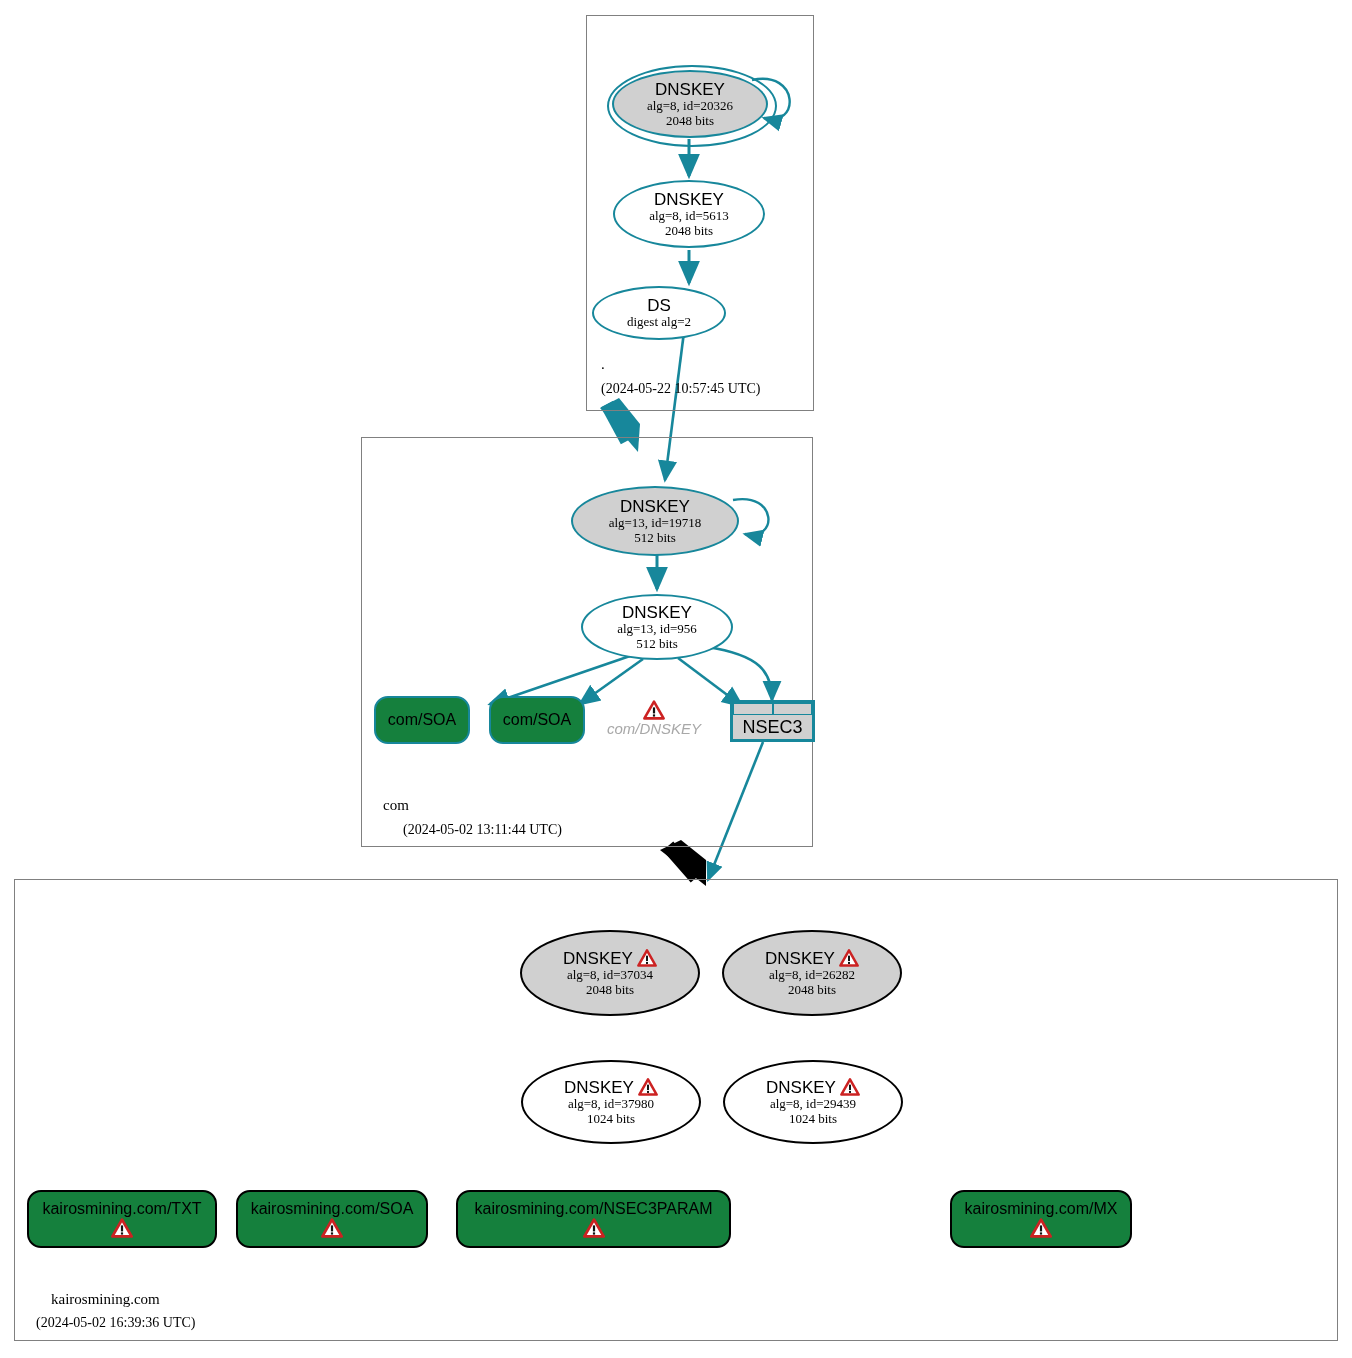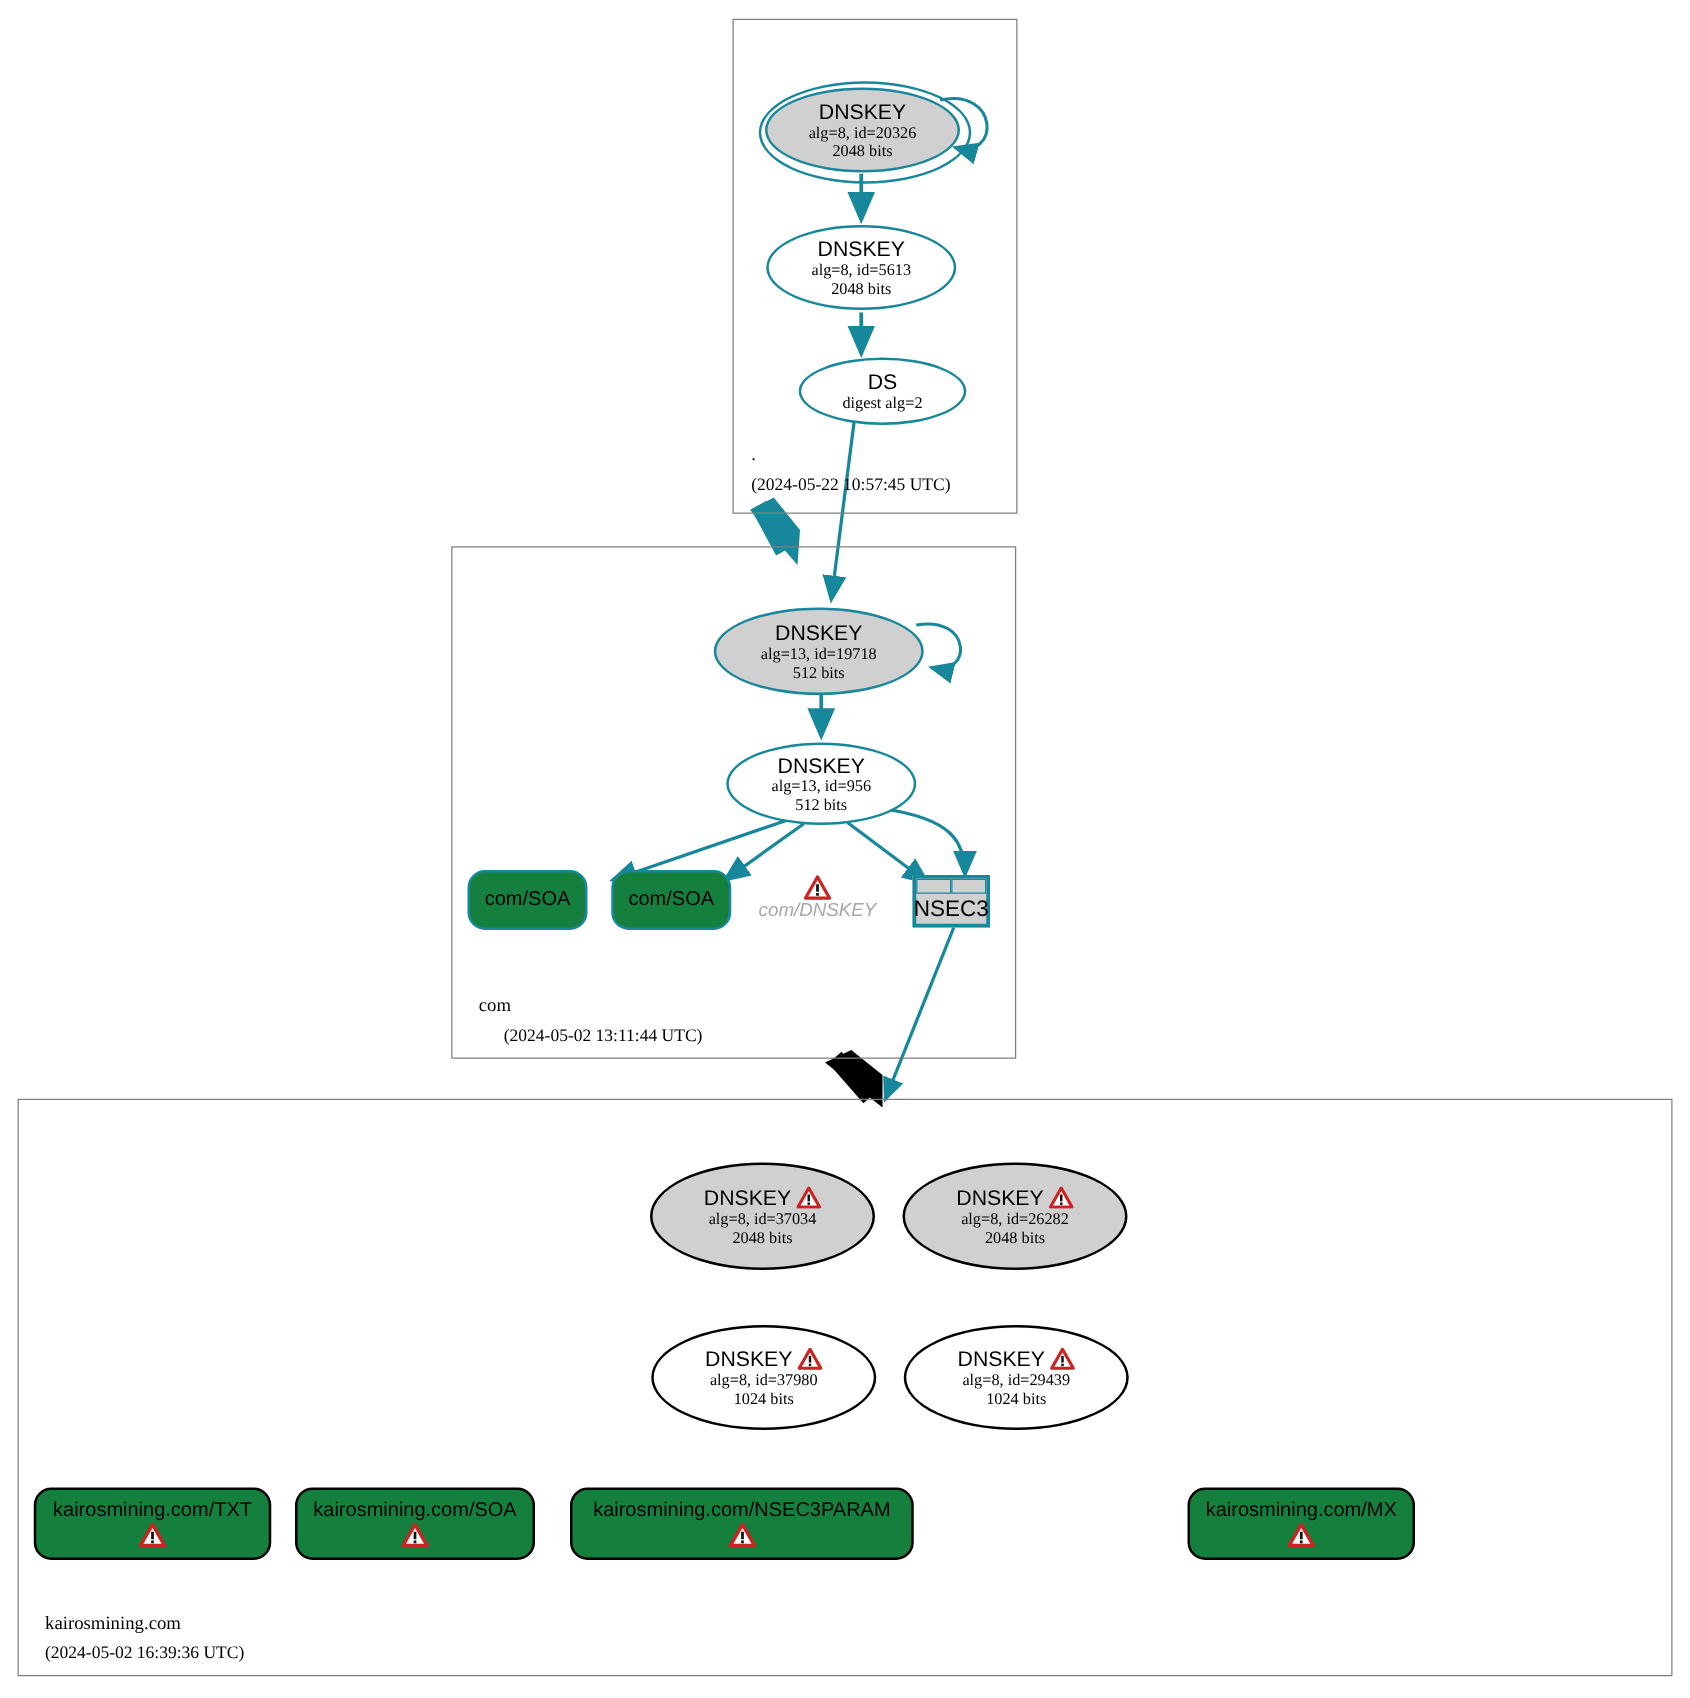--- a/index.html
+++ b/index.html
@@ -241,21 +241,21 @@
   </div>
 
   <div class="node ell secure" style="left:613px; top:180px; width:152px; height:68px;">
     <div class="node-title">
       <span>DNSKEY</span>
     </div>
     <div class="node-sub">alg=8, id=5613</div>
     <div class="node-sub">2048 bits</div>
   </div>
 
-  <div class="node ell secure" style="left:639px; top:286px; width:134px; height:54px;">
+  <div class="node ell secure" style="left:592px; top:286px; width:134px; height:54px;">
     <div class="node-title">
       <span>DS</span>
     </div>
     <div class="node-sub">digest alg=2</div>
   </div>
 
   <div class="zone-box" style="left:361px; top:437px; width:452px; height:410px;"></div>
   <div class="zone-label" style="left:383px; top:797px;">com</div>
   <div class="zone-date" style="left:403px; top:822px;text-align:right;">(2024-05-02 13:11:44 UTC)</div>
 
@@ -287,30 +287,30 @@
     <span class="warn">
       <svg width="22" height="20" viewBox="0 0 22 20" xmlns="http://www.w3.org/2000/svg">
         <path d="M11 1.6 L20.6 18.4 L1.4 18.4 Z" fill="#ffffff" stroke="#cc2222" stroke-width="2.6" stroke-linejoin="round"></path>
         <rect x="9.9" y="7.4" width="2.2" height="6.0" fill="#111111"></rect>
         <rect x="9.9" y="14.4" width="2.2" height="2.2" fill="#111111"></rect>
       </svg>
     </span>
     <span class="err-text">com/DNSKEY</span>
   </div>
 
-  <div class="nsec3" style="left:730px; top:700px; width:62px; height:42px;">
+  <div class="nsec3" style="left:730px; top:700px; width:85px; height:42px;">
     <div class="nsec3-head">
       <div class="nsec3-cell"></div>
       <div class="nsec3-cell"></div>
     </div>
     <div class="nsec3-body">NSEC3</div>
   </div>
 
   <div class="zone-box" style="left:14px; top:879px; width:1324px; height:462px;"></div>
-  <div class="zone-label" style="left:36px; top:1291px;">kairosmining.com</div>
+  <div class="zone-label" style="left:51px; top:1291px;">kairosmining.com</div>
   <div class="zone-date" style="left:36px; top:1315px;">(2024-05-02 16:39:36 UTC)</div>
 
   <div class="node ell insecure ksk" style="left:520px; top:930px; width:180px; height:86px;">
     <div class="node-title">
       <span>DNSKEY</span>
       <span class="warn">
         <svg width="20" height="18" viewBox="0 0 22 20" xmlns="http://www.w3.org/2000/svg">
           <path d="M11 1.6 L20.6 18.4 L1.4 18.4 Z" fill="#ffffff" stroke="#cc2222" stroke-width="2.8" stroke-linejoin="round"></path>
           <rect x="9.9" y="7.4" width="2.2" height="6.0" fill="#111111"></rect>
           <rect x="9.9" y="14.4" width="2.2" height="2.2" fill="#111111"></rect>

